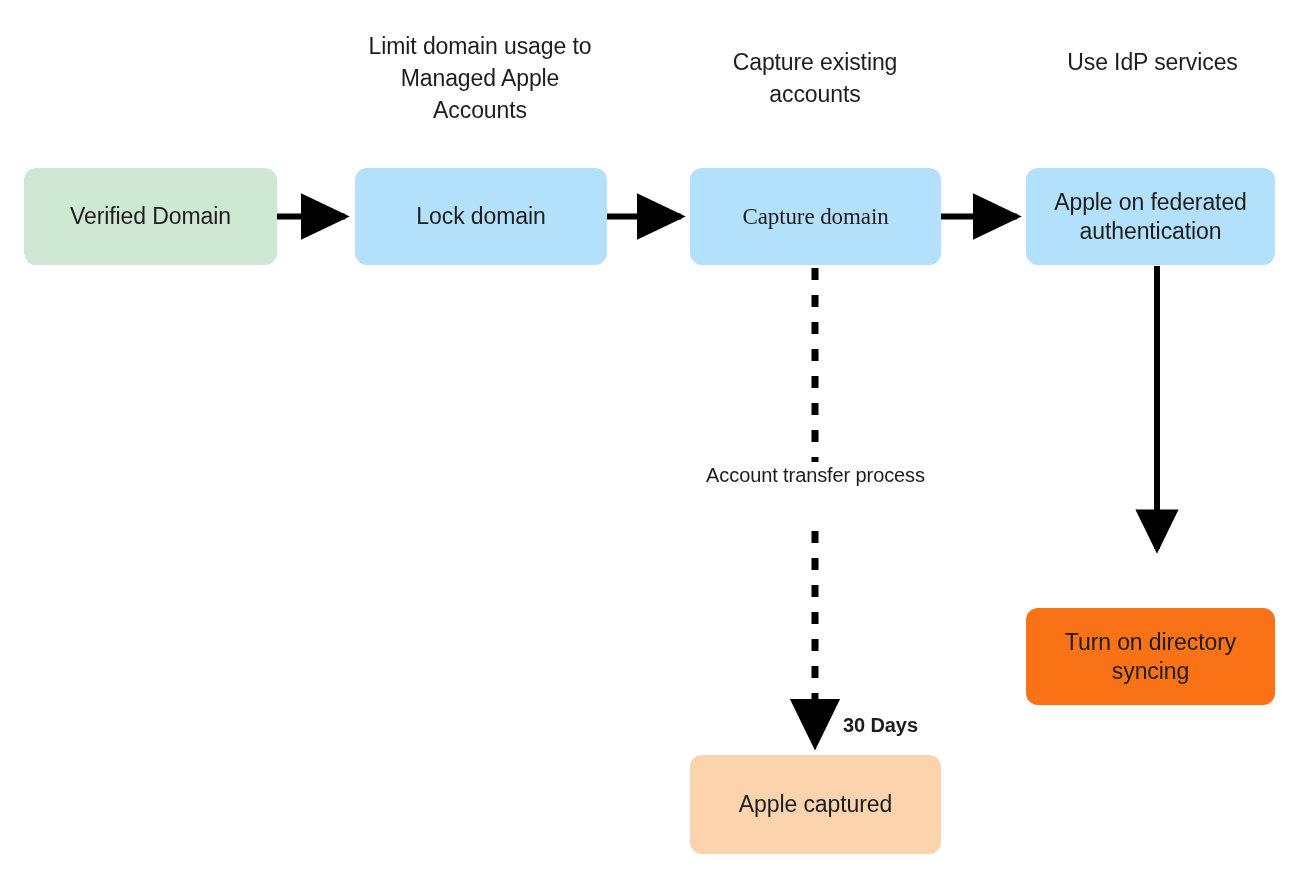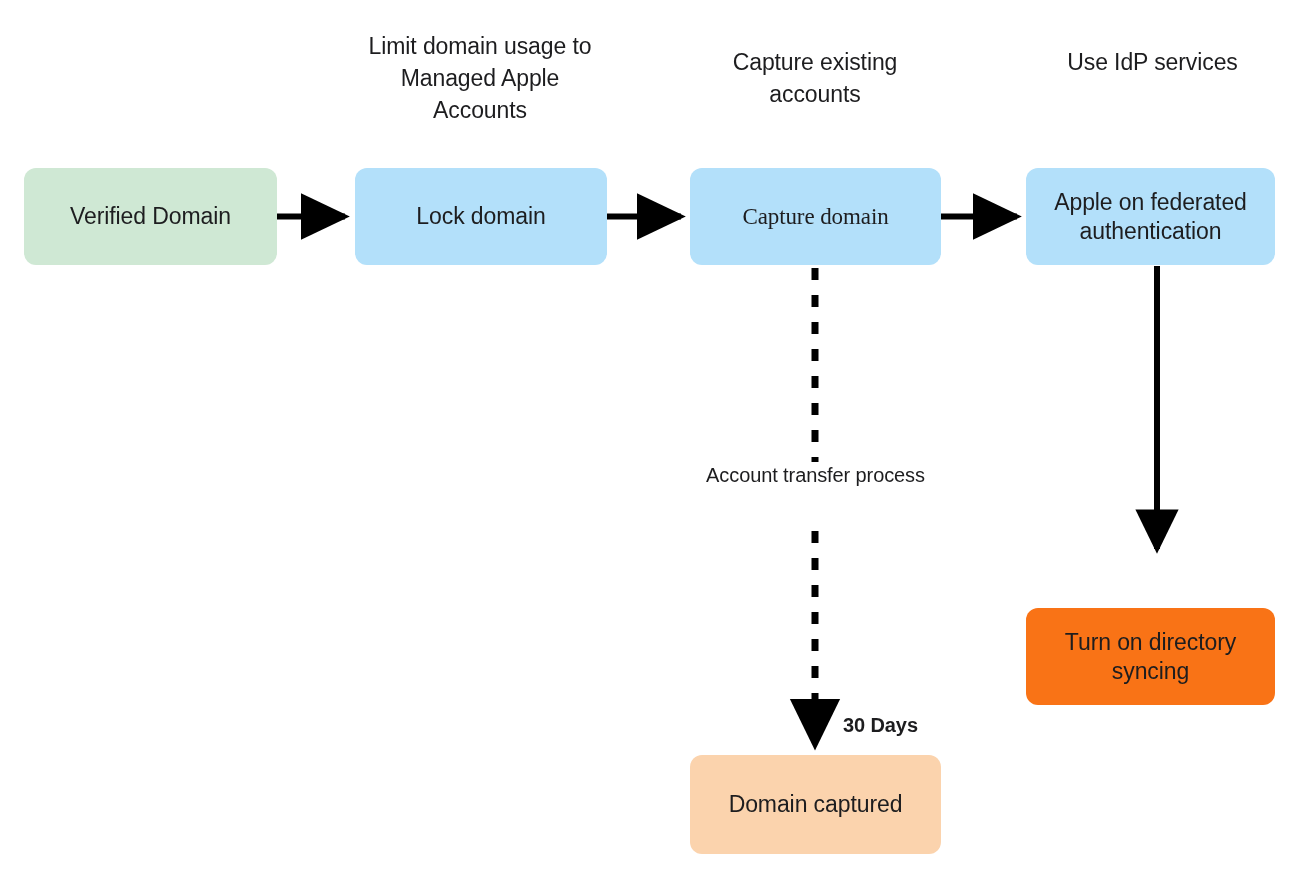--- a/index.html
+++ b/index.html
@@ -95,19 +95,19 @@
   <div class="node" style="left:355px; top:168px; width:252px; height:97px; background:#b3e0fa;">Lock domain</div>
 
   <div class="node" style="left:24px; top:168px; width:253px; height:97px; background:#cfe8d4;">Verified Domain</div>
 
   <div class="node" style="left:690px; top:168px; width:251px; height:97px; background:#b3e0fa;font-family:Liberation Serif, serif;">Capture domain</div>
 
   <div class="node" style="left:1026px; top:168px; width:249px; height:97px; background:#b3e0fa;">Apple on federated authentication</div>
 
   <div class="node" style="left:1026px; top:561px; width:249px; height:97px; background:#f97316;margin-top:47px;">Turn on directory syncing</div>
 
-  <div class="node" style="left:690px; top:755px; width:251px; height:99px; background:#fbd3ad;">Domain captured</div>
+  <div class="node" style="left:690px; top:755px; width:251px; height:99px; background:#fbd3ad;">Apple captured</div>
 
   <div class="edge-label" style="left:690px; top:463px; width:251px;">Account transfer process</div>
 
   <div class="edge-label" style="left:843px; top:713px; width:150px; text-align:left;font-weight:bold;">30 Days</div>
 
 </div>
 
 </body></html>

